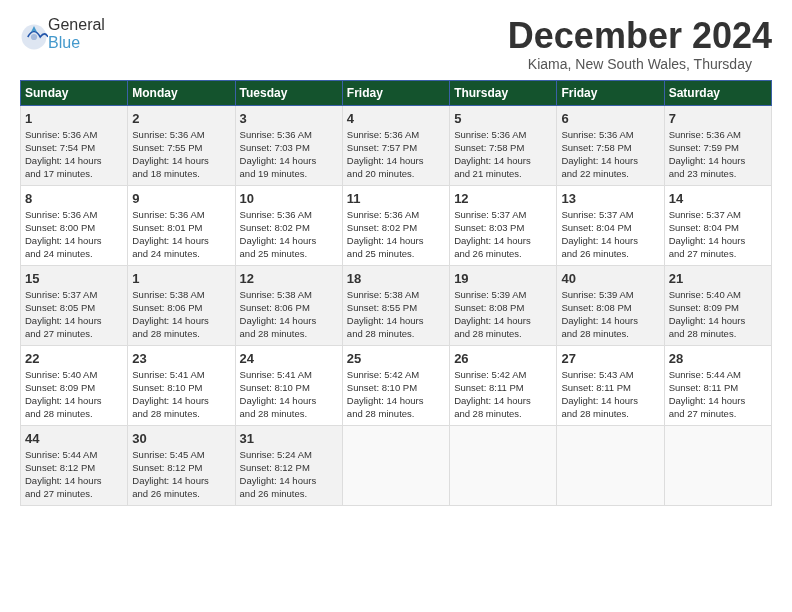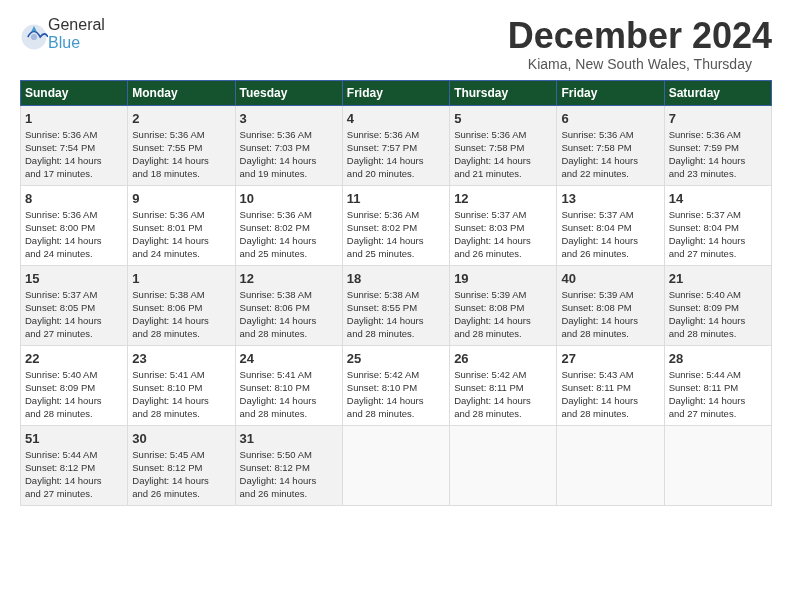--- a/index.html
+++ b/index.html
@@ -154,23 +154,23 @@
         <tr>
           <td><span class="day-num">22</span><span>Sunrise: 5:40 AM</span><br><span>Sunset: 8:09 PM</span><br><span>Daylight: 14 hours</span><br><span>and 28 minutes.</span></td>
           <td><span class="day-num">23</span><span>Sunrise: 5:41 AM</span><br><span>Sunset: 8:10 PM</span><br><span>Daylight: 14 hours</span><br><span>and 28 minutes.</span></td>
           <td><span class="day-num">24</span><span>Sunrise: 5:41 AM</span><br><span>Sunset: 8:10 PM</span><br><span>Daylight: 14 hours</span><br><span>and 28 minutes.</span></td>
           <td><span class="day-num">25</span><span>Sunrise: 5:42 AM</span><br><span>Sunset: 8:10 PM</span><br><span>Daylight: 14 hours</span><br><span>and 28 minutes.</span></td>
           <td><span class="day-num">26</span><span>Sunrise: 5:42 AM</span><br><span>Sunset: 8:11 PM</span><br><span>Daylight: 14 hours</span><br><span>and 28 minutes.</span></td>
           <td><span class="day-num">27</span><span>Sunrise: 5:43 AM</span><br><span>Sunset: 8:11 PM</span><br><span>Daylight: 14 hours</span><br><span>and 28 minutes.</span></td>
           <td><span class="day-num">28</span><span>Sunrise: 5:44 AM</span><br><span>Sunset: 8:11 PM</span><br><span>Daylight: 14 hours</span><br><span>and 27 minutes.</span></td>
         </tr>
         <tr>
-          <td><span class="day-num">51</span><span>Sunrise: 5:44 AM</span><br><span>Sunset: 8:12 PM</span><br><span>Daylight: 14 hours</span><br><span>and 27 minutes.</span></td>
+          <td><span class="day-num">44</span><span>Sunrise: 5:44 AM</span><br><span>Sunset: 8:12 PM</span><br><span>Daylight: 14 hours</span><br><span>and 27 minutes.</span></td>
           <td><span class="day-num">30</span><span>Sunrise: 5:45 AM</span><br><span>Sunset: 8:12 PM</span><br><span>Daylight: 14 hours</span><br><span>and 26 minutes.</span></td>
-          <td><span class="day-num">31</span><span>Sunrise: 5:50 AM</span><br><span>Sunset: 8:12 PM</span><br><span>Daylight: 14 hours</span><br><span>and 26 minutes.</span></td>
+          <td><span class="day-num">31</span><span>Sunrise: 5:24 AM</span><br><span>Sunset: 8:12 PM</span><br><span>Daylight: 14 hours</span><br><span>and 26 minutes.</span></td>
           <td class="empty-cell"></td>
           <td class="empty-cell"></td>
           <td class="empty-cell"></td>
           <td class="empty-cell"></td>
         </tr>
       </tbody>
   </table>
 </div>
 
 </body></html>

